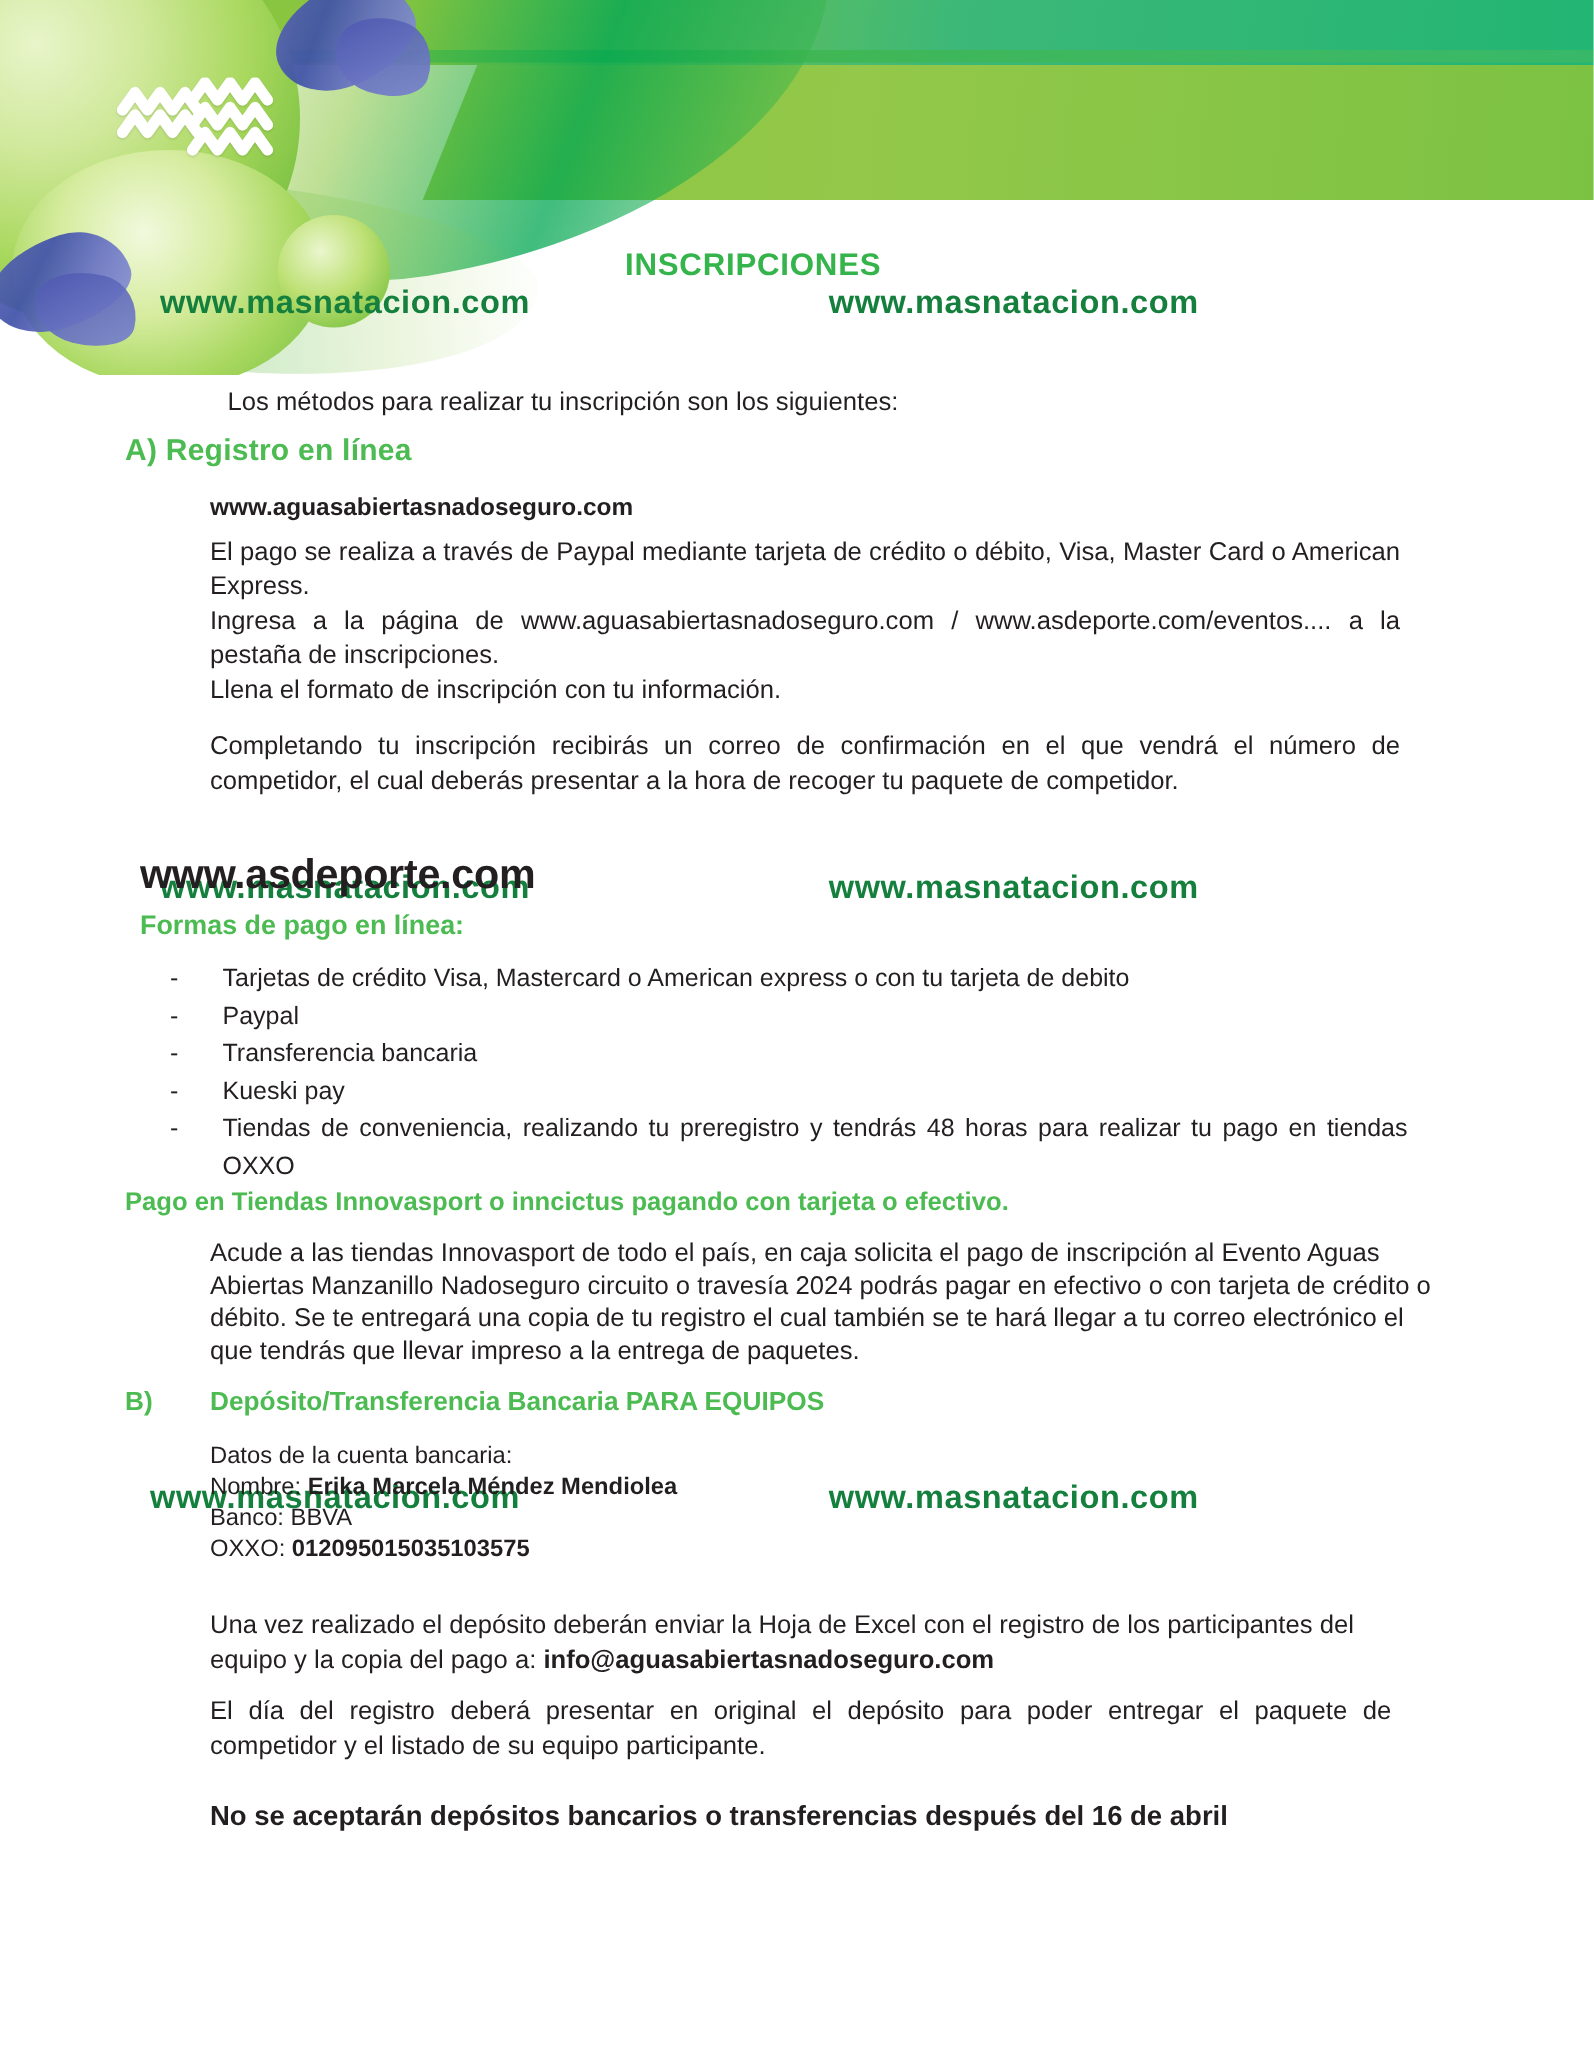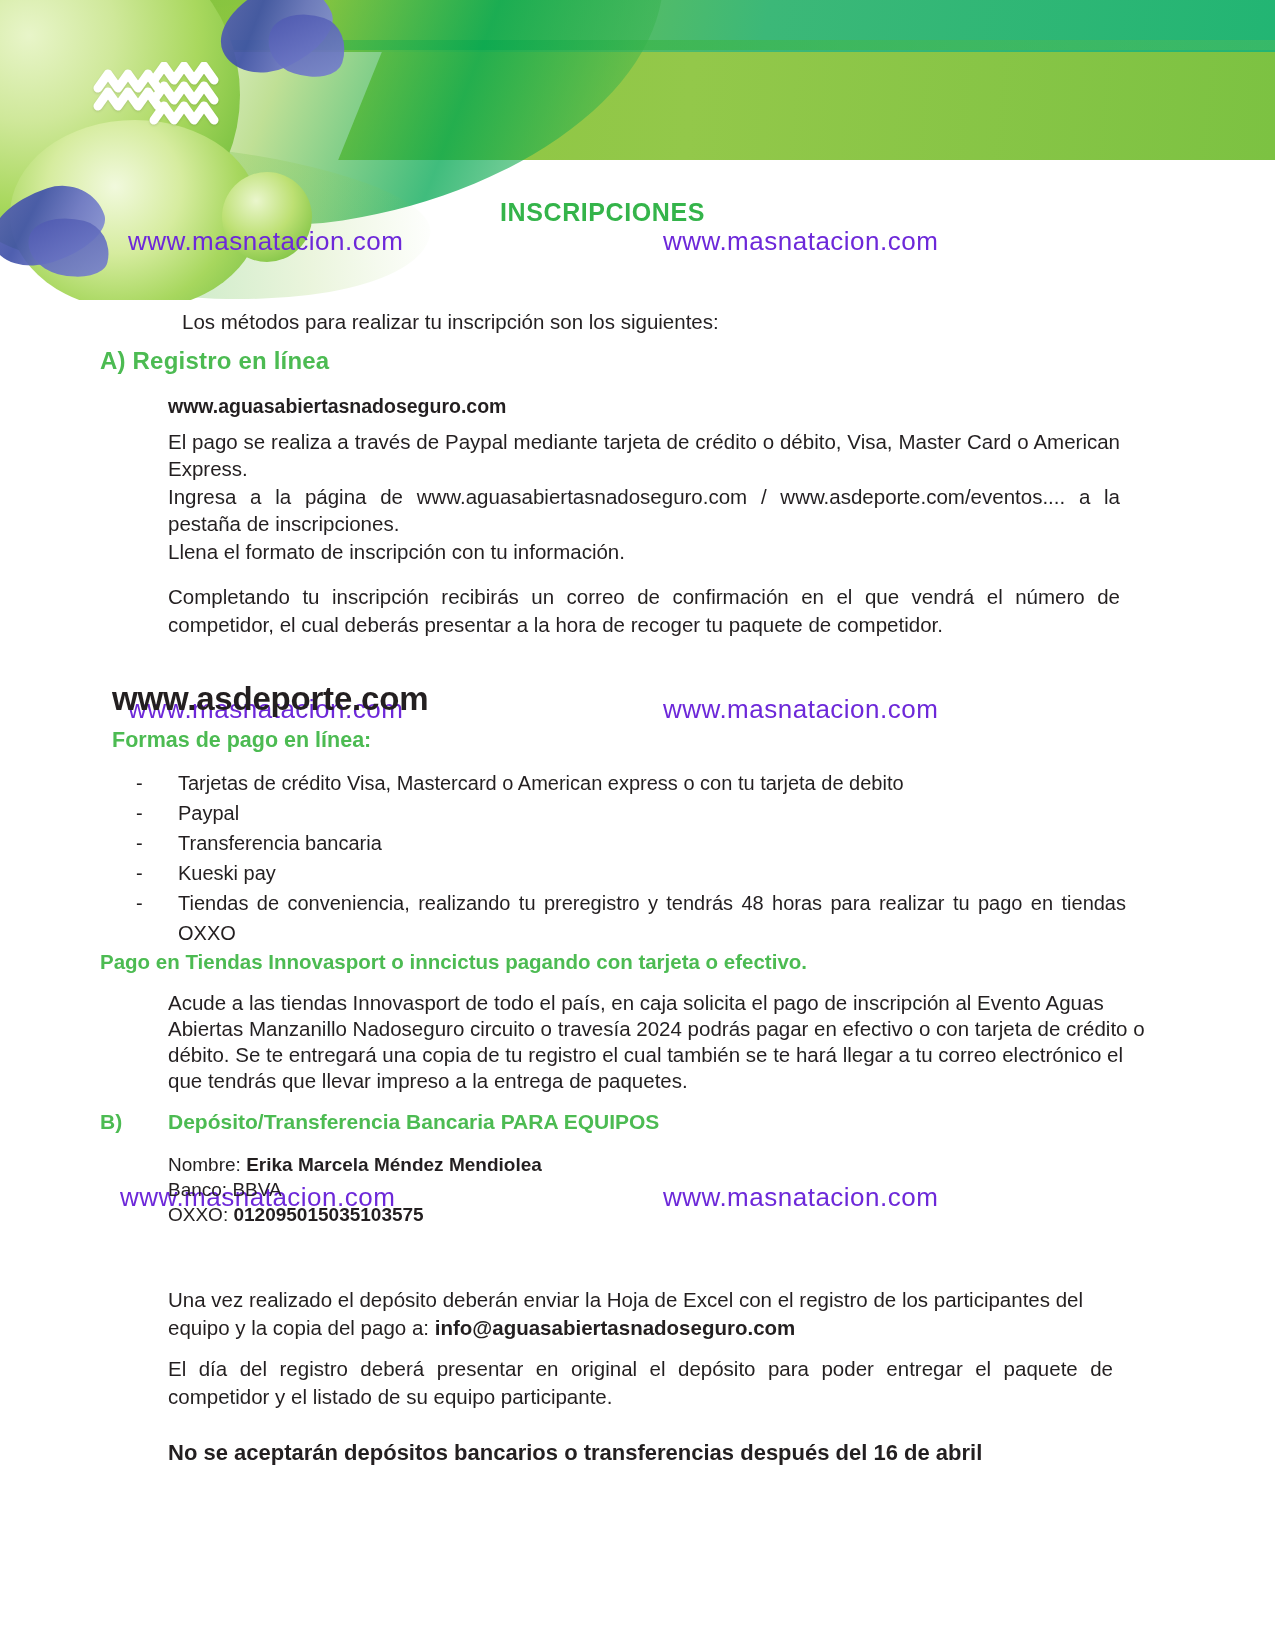--- a/index.html
+++ b/index.html
@@ -79,22 +79,22 @@
     position:absolute;left:500px;top:198px;
     font-family:"Liberation Sans",sans-serif;
     font-weight:bold;font-size:25px;letter-spacing:.6px;
     color:#34b44a;
   }
 
   
   .wm{
     position:absolute;
     font-family:"Liberation Sans",sans-serif;
-    font-weight:normal;font-size:26px;letter-spacing:.5px;
-    color:#6d28d9;
+    font-weight:bold;font-size:26px;letter-spacing:.5px;
+    color:#15803d;
     white-space:nowrap;
     user-select:none;
   }
   .wm-a{left:128px;top:226px;}
   .wm-b{left:663px;top:226px;}
   .wm-c{left:128px;top:694px;}
   .wm-d{left:663px;top:694px;}
   .wm-e{left:120px;top:1182px;}
   .wm-f{left:663px;top:1182px;}
 
@@ -232,20 +232,21 @@
     </div>
   </div>
 
   <div class="p h-inno">Pago en Tiendas Innovasport o inncictus pagando con tarjeta o efectivo.</div>
   <div class="p para-inno">Acude a las tiendas Innovasport de todo el país, en caja solicita el pago de inscripción al Evento Aguas Abiertas Manzanillo Nadoseguro circuito o travesía 2024 podrás pagar en efectivo  o con tarjeta de crédito o débito. Se te entregará una copia de tu registro el cual también se te hará llegar a tu correo electrónico el que tendrás que llevar impreso a la entrega de paquetes.</div>
 
   <div class="p h-b-letter">B)</div>
   <div class="p h-b-text">Depósito/Transferencia Bancaria PARA EQUIPOS</div>
 
   <div class="bank">
+    <div>Datos de la cuenta bancaria:</div>
     <div>
       <span class="lbl">Nombre:</span>
       <span class="val">Erika Marcela Méndez Mendiolea</span>
     </div>
     <div>
       <span class="lbl">Banco:</span>
       <span class="lbl">BBVA</span>
     </div>
     <div>
       <span class="lbl">OXXO:</span>

